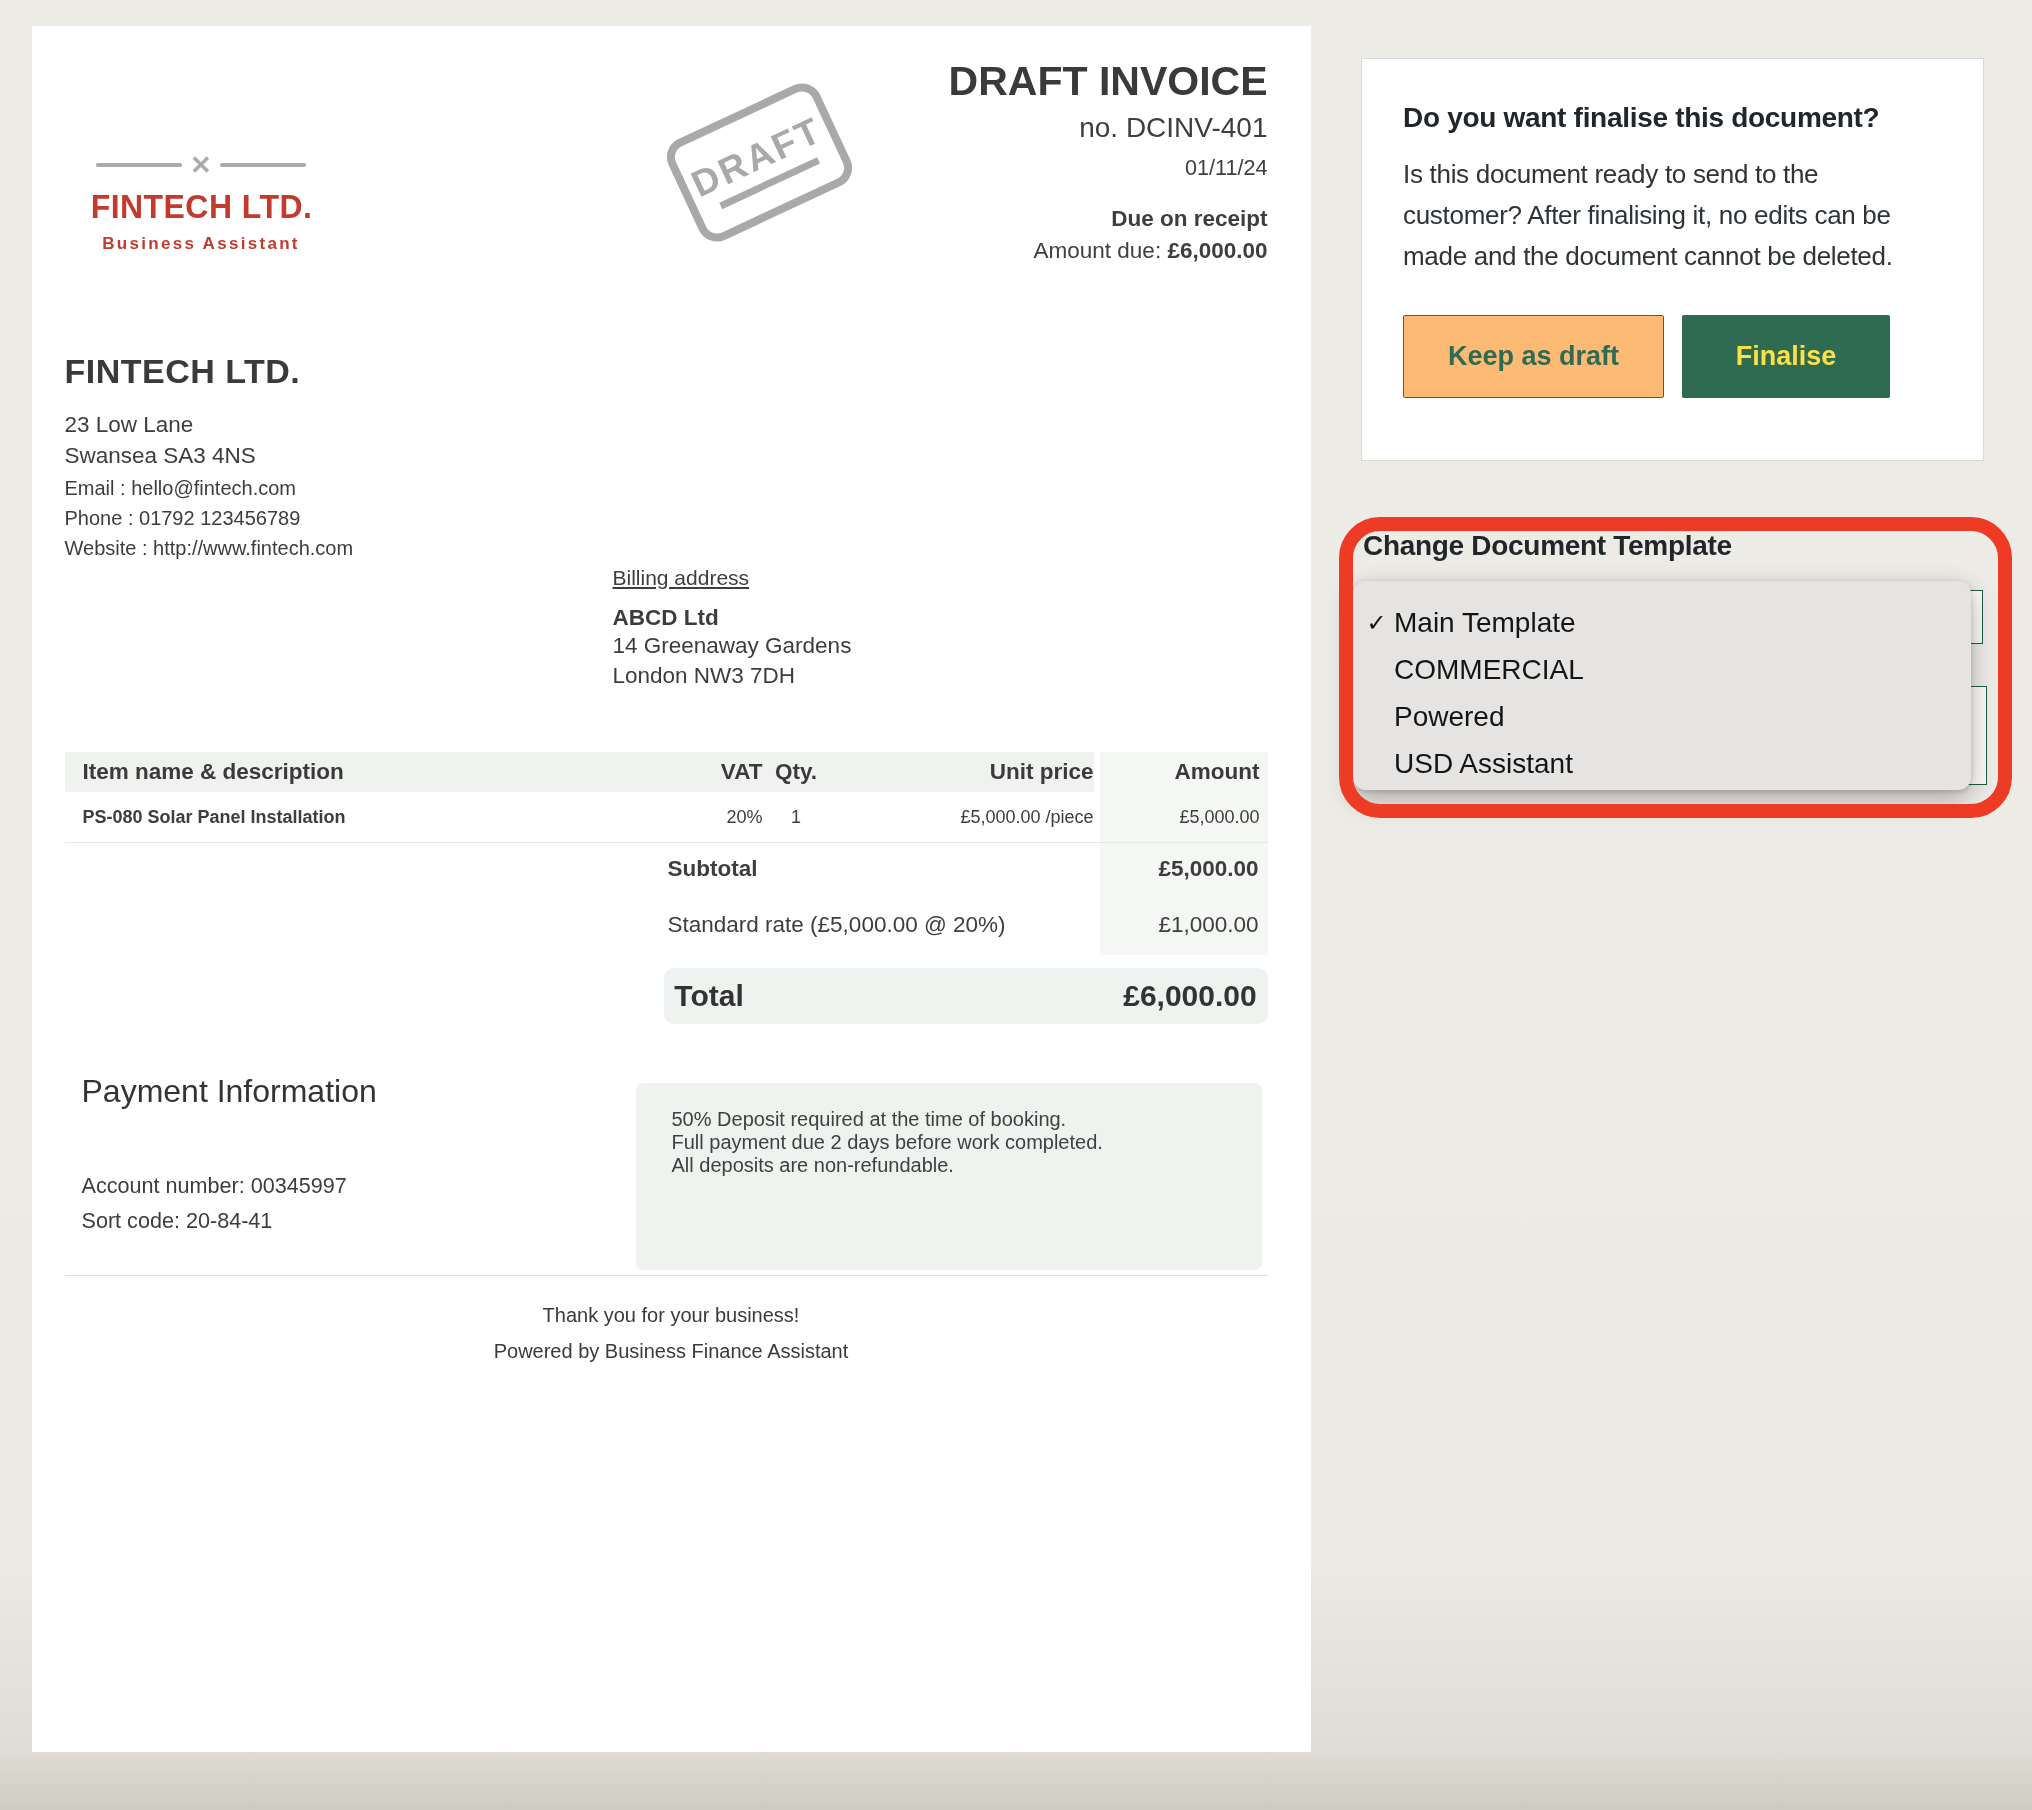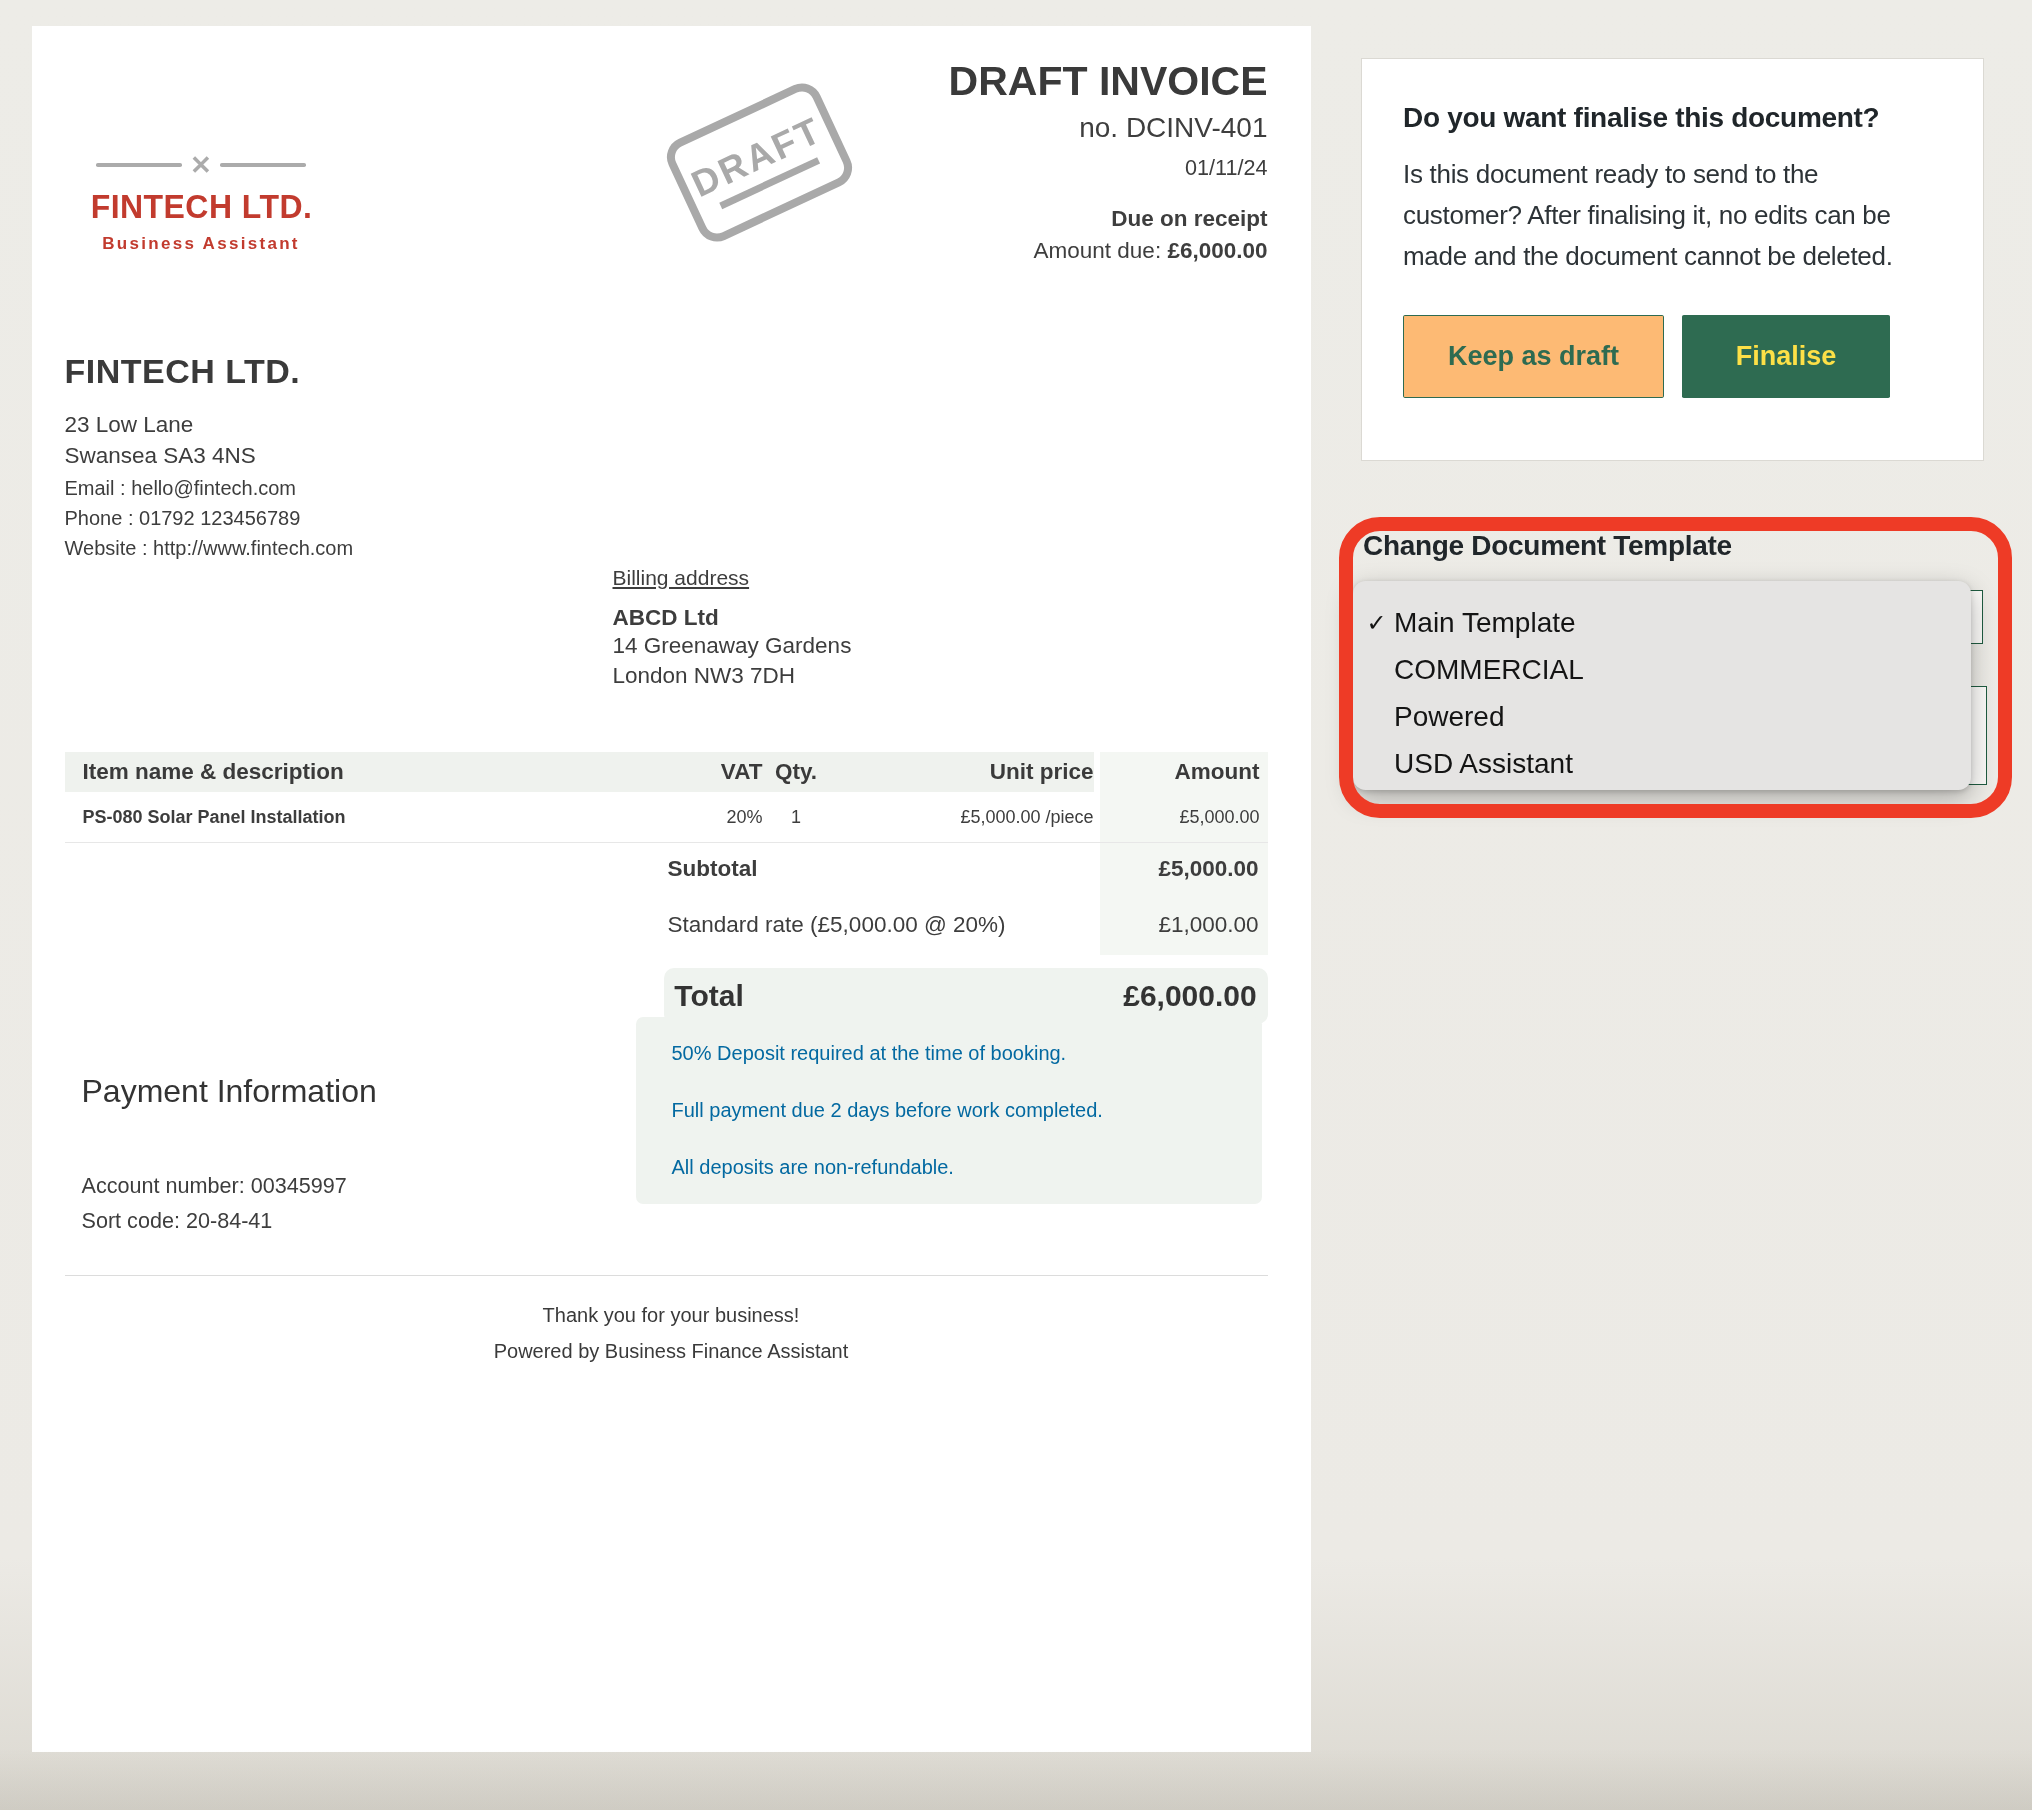--- a/index.html
+++ b/index.html
@@ -63,22 +63,22 @@
   .row-tax{left:603px;top:160px;width:591px;}
   .row-total{left:599px;top:216px;width:604px;height:56px;background:#EFF3EF;border-radius:10px;
              padding:0 10.8px;box-sizing:border-box;font-size:30px;font-weight:bold;color:#333;}
 
   
   .payment{position:absolute;left:50px;top:1047px;}
   .payment-title{font-size:32px;color:#333;}
   .payment-lines{margin-top:58px;font-size:21.6px;line-height:35px;}
 
   
-  .notes{position:absolute;left:604px;top:991px;width:554px;height:137px;background:#EFF3EF;border-radius:7.2px;
-         padding:25px 36px;display:flex;flex-direction:column;justify-content:space-between;font-size:20px;color:#0369a1;}
+  .notes{position:absolute;left:604px;top:1057px;width:554px;height:137px;background:#EFF3EF;border-radius:7.2px;
+         padding:25px 36px;display:flex;flex-direction:column;font-size:20px;color:#404040;}
 
   .divider{position:absolute;left:33px;top:1249px;width:1203px;height:0.9px;background:#DCDCDC;}
 
   
   .pfooter{position:absolute;left:0;top:1278px;width:1279px;text-align:center;font-size:20px;color:#3A3A3A;}
   .f-vat{margin-top:24px;}
   .f-powered{margin-top:12.6px;}
 
   
   .fin-card{position:absolute;left:1361px;top:58px;width:623px;height:403px;background:#fff;border:0.9px solid #DBD9D3;

